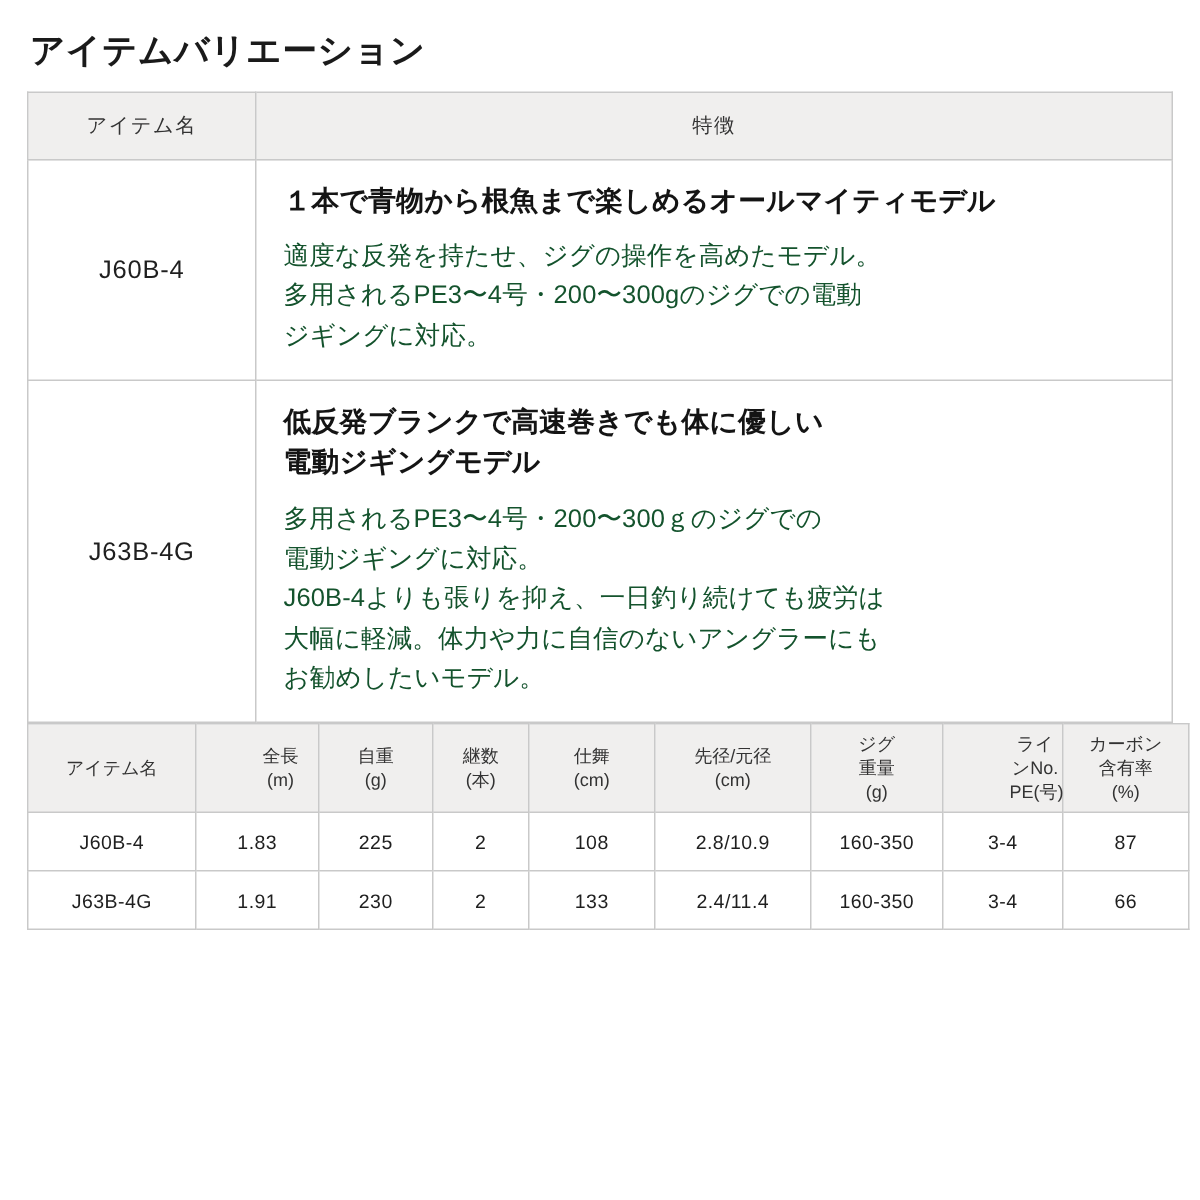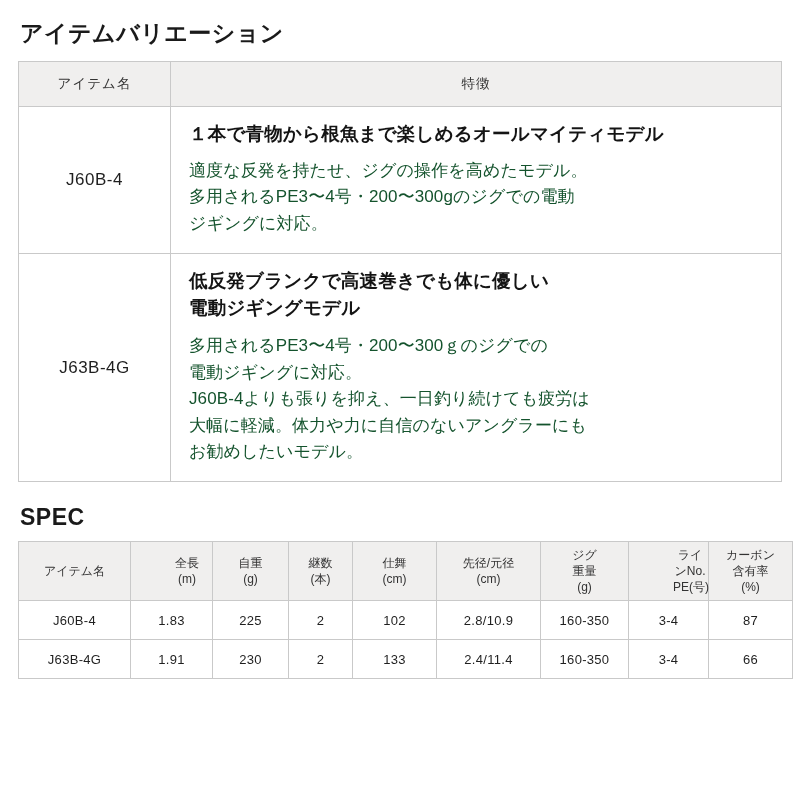--- a/index.html
+++ b/index.html
@@ -151,21 +151,20 @@
           <div class="feat-body tight" style="white-space: pre-line;">多用されるPE3〜4号・200〜300ｇのジグでの
 電動ジギングに対応。
 J60B-4よりも張りを抑え、一日釣り続けても疲労は
 大幅に軽減。体力や力に自信のないアングラーにも
 お勧めしたいモデル。</div>
         </td>
       </tr>
     </tbody>
   </table>
 
-  <div class="spec-title">SPEC</div>
 
   <table class="spec">
     <colgroup>
       <col class="sp-c0">
         <col class="sp-c1">
         <col class="sp-c2">
         <col class="sp-c3">
       <col class="sp-c4">
         <col class="sp-c5">
         <col class="sp-c6">
@@ -194,21 +193,21 @@
 含有率
 (%)</th>
       </tr>
     </thead>
     <tbody>
       <tr>
         <td>J60B-4</td>
         <td>1.83</td>
         <td>225</td>
         <td>2</td>
-        <td>102</td>
+        <td>108</td>
         <td>2.8/10.9</td>
         <td>160-350</td>
         <td>3-4</td>
         <td>87</td>
       </tr>
       <tr>
         <td>J63B-4G</td>
         <td>1.91</td>
         <td>230</td>
         <td>2</td>

